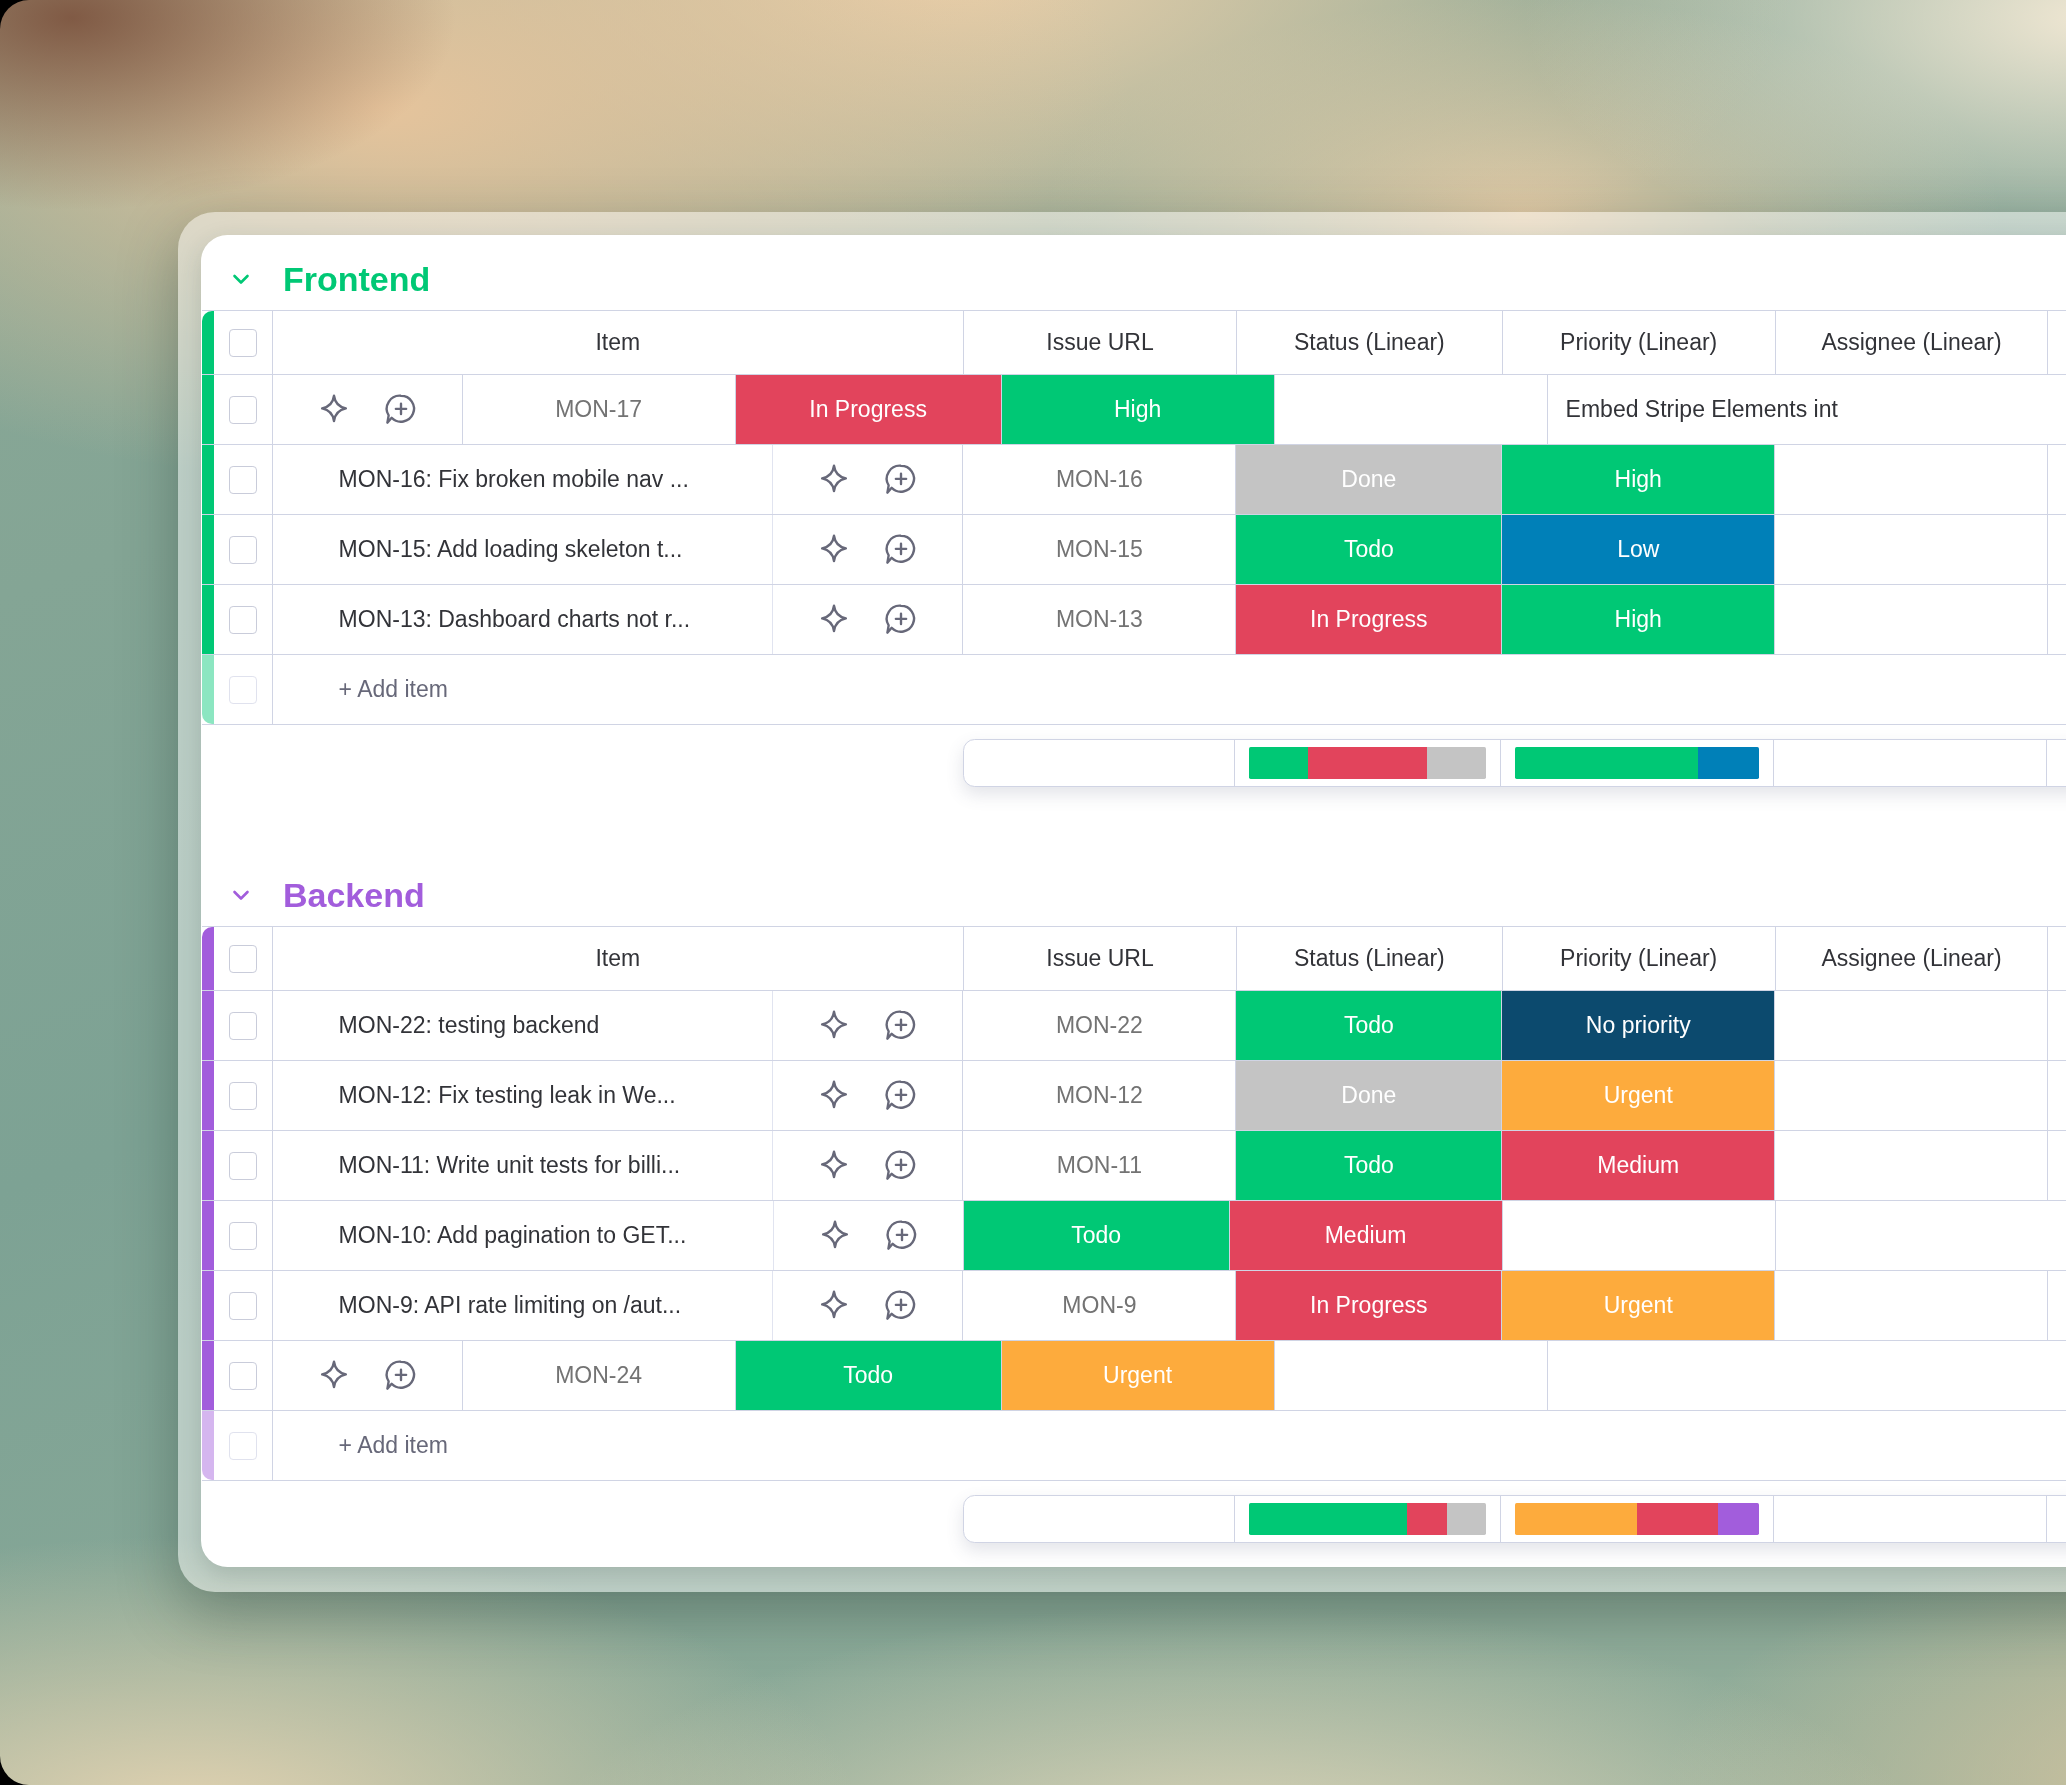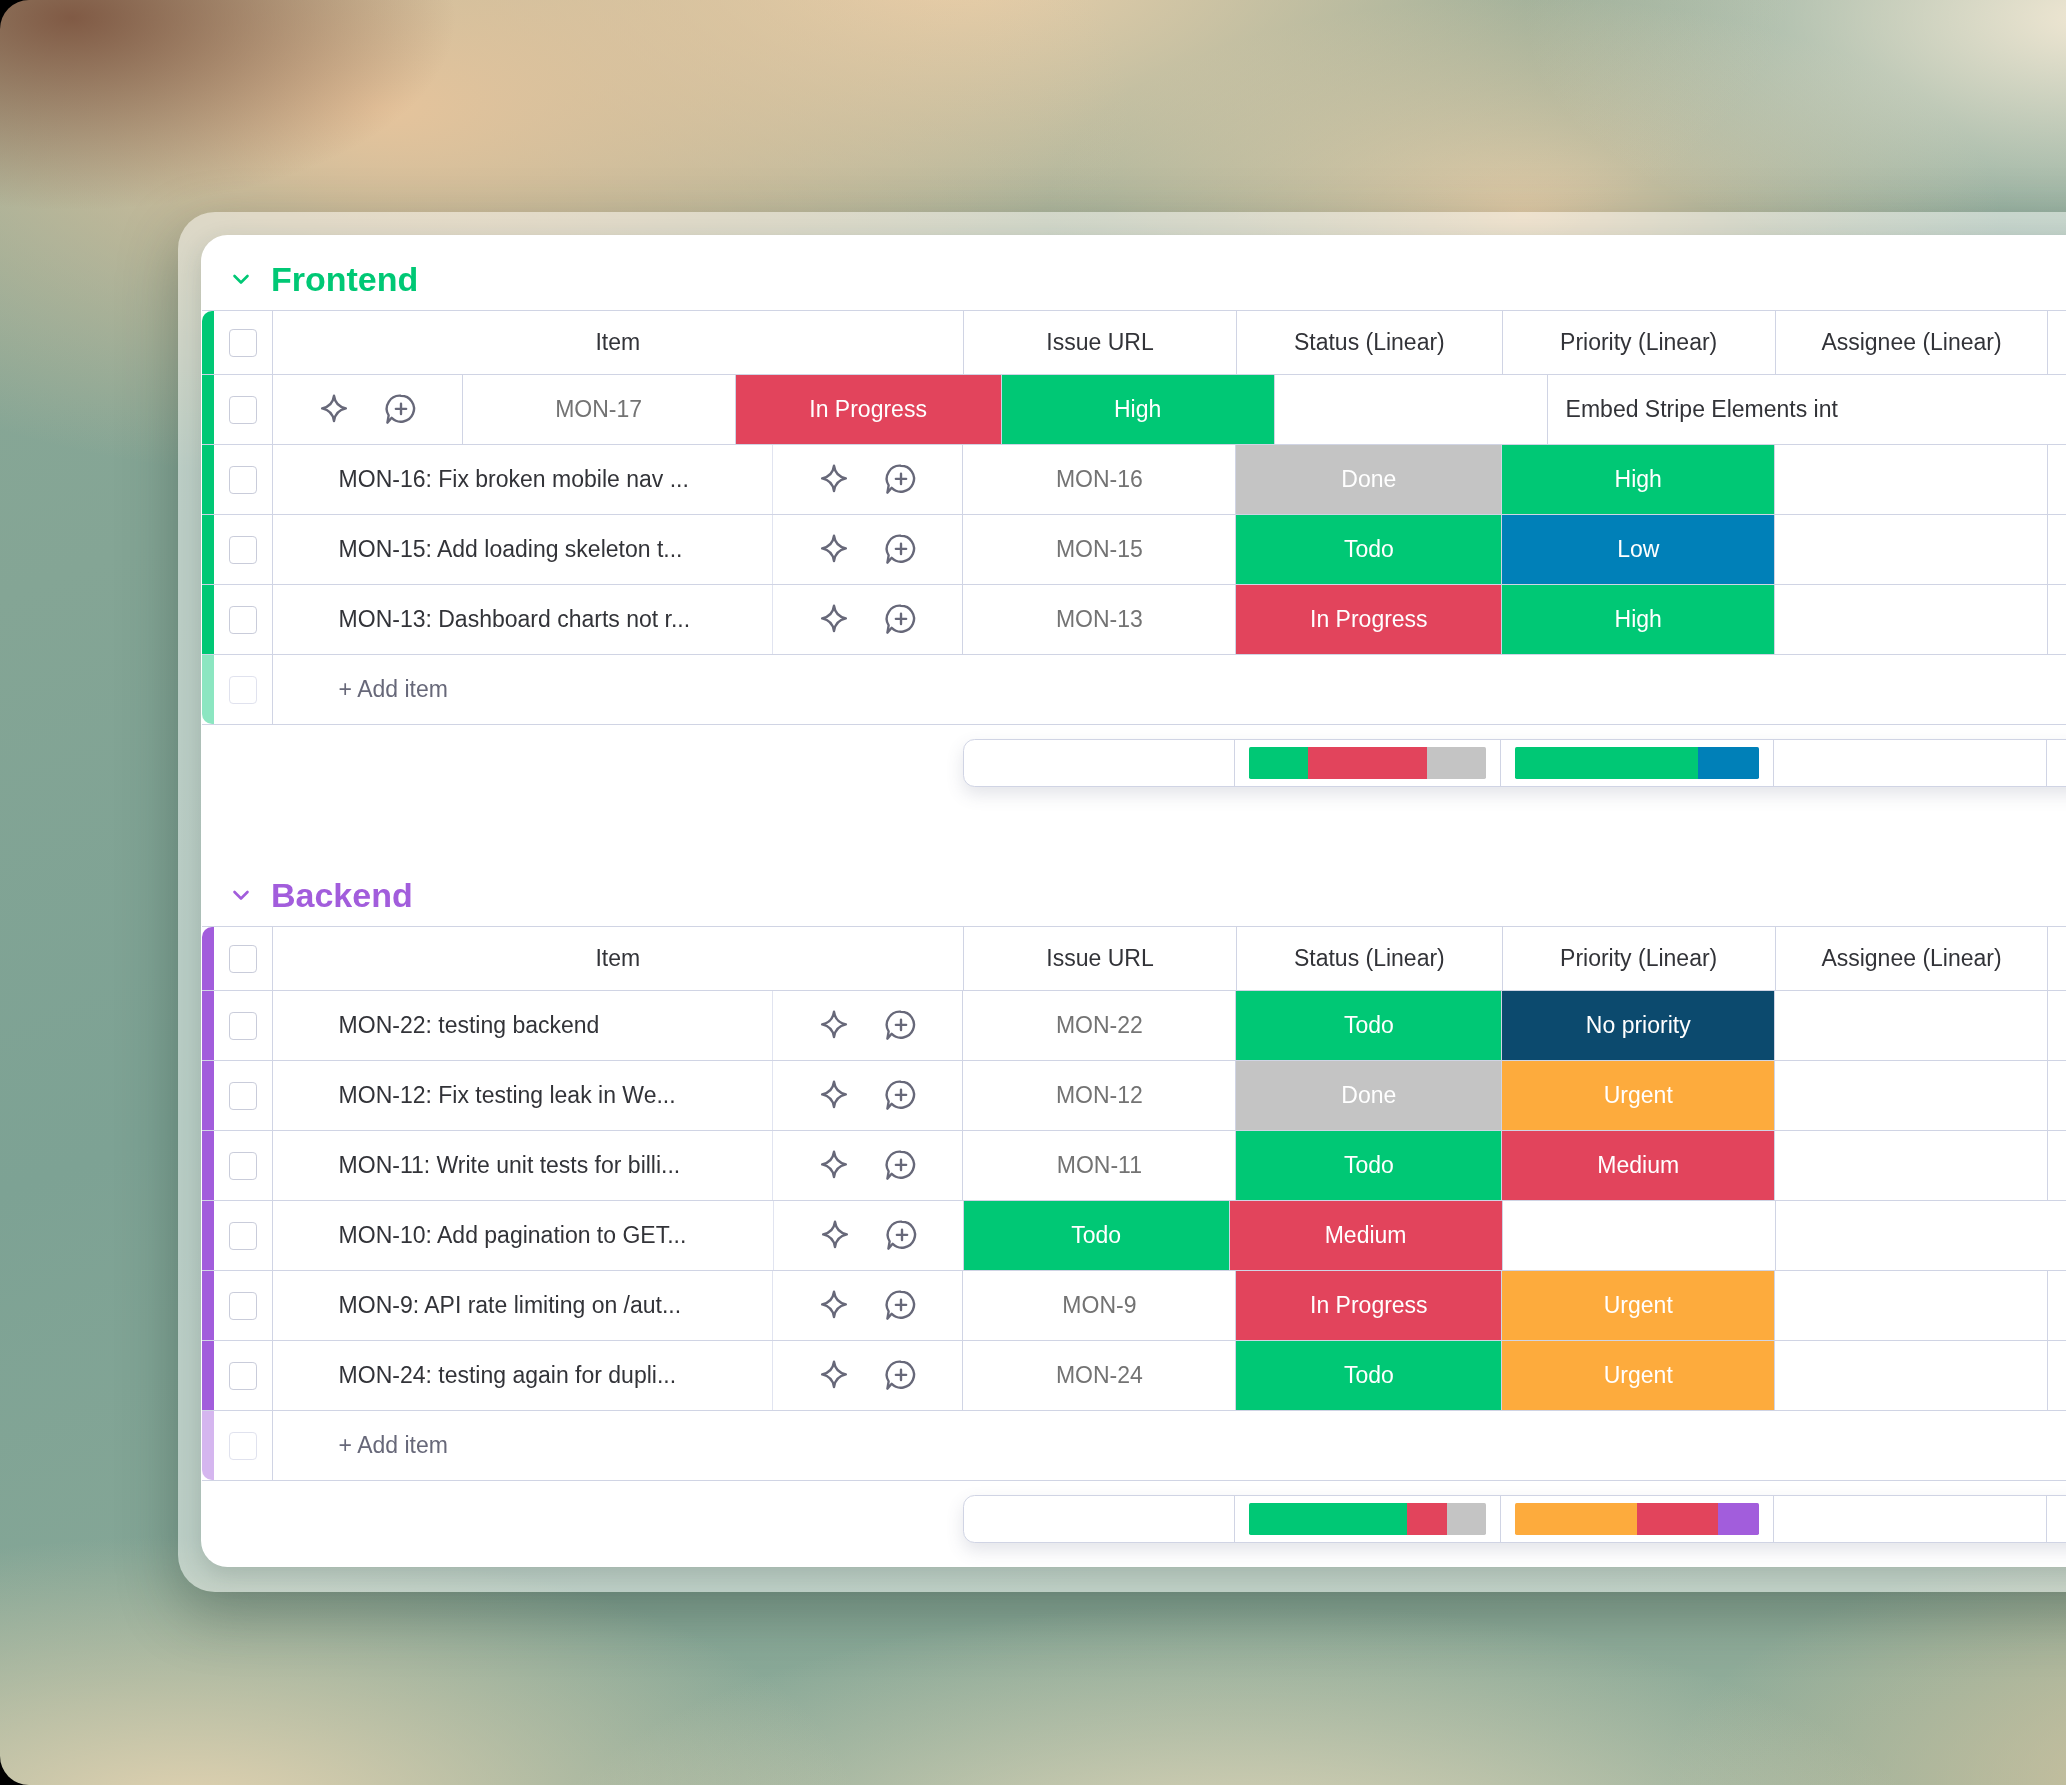--- a/index.html
+++ b/index.html
@@ -15,21 +15,21 @@
       radial-gradient(1281px 517px at 52% 106%, #e9dabb 0%, rgba(233,218,187,0) 56%),
       radial-gradient(1033px 434px at 96% 100%, #d8c59f 0%, rgba(216,197,159,0) 60%),
       linear-gradient(160deg,#8ba896 0%,#7da294 45%,#95af9b 100%);}
   .card-ring{position:absolute;left:178px;top:212px;width:2285px;height:1380px;border-radius:37px;
     background:rgba(255,255,255,.45);box-shadow:0 20.7px 58px rgba(30,50,40,.35);}
   .card{position:absolute;left:201px;top:235px;width:2262px;height:1332px;border-radius:26.4px;
     background:#ffffff;box-shadow:0 8.3px 25px rgba(40,60,50,.18);}
   .group{position:absolute;left:202px;width:2466px;color:#323338;}
   .group-header{height:62px;display:flex;align-items:center;gap:18px;padding-left:27px;}
   .chev{width:24px;height:24px;color:var(--gc);cursor:pointer;}
-  .gtitle{font-size:34px;font-weight:700;color:var(--gc);cursor:pointer;}
+  .gtitle{font-size:34px;font-weight:700;color:var(--gc);cursor:pointer;margin-left:12px;}
   .table{border-top:1.7px solid #d0d4e4;}
   .row{display:flex;border-bottom:1.7px solid #d0d4e4;height:69px;background:#fff;}
   .row.header{height:63px;}
   .cell{border-right:1.7px solid #d0d4e4;display:flex;align-items:center;justify-content:center;
     font-size:23px;position:relative;box-sizing:border-box;overflow:hidden;}
   .c-bar{width:11.6px;background:var(--gc);border-right:none;}
   .row.header .c-bar{border-radius:10px 0 0 0;}
   .row.addrow .c-bar{opacity:.45;border-radius:0 0 0 10px;}
   .c-check{width:59px;}
   .c-name{width:501px;justify-content:flex-start;padding-left:66px;border-right:1.7px solid #e1e4f0;
@@ -355,21 +355,20 @@
     <div class="cell c-status" style="background: rgb(226, 68, 92);">In Progress</div>
     <div class="cell c-priority" style="background: rgb(253, 171, 61);">Urgent</div>
     <div class="cell c-assignee"></div>
     <div class="cell c-desc"></div>
   </div>
         <div class="row">
     <div class="cell c-bar"></div>
     <div class="cell c-check">
       <div class="checkbox"></div>
     </div>
-    <div class="cell c-name">MON-24: testing again for dupli...</div>
     <div class="cell c-icons">
       <span class="icon-btn">
         <svg viewBox="0 0 24 24" fill="none" stroke="#676879" stroke-width="1.5" stroke-linejoin="round">
           <path d="M12 3c.55 4.2 2.3 6.9 7.5 8c-5.2 1.1 -6.95 3.8 -7.5 8c-.55 -4.2 -2.3 -6.9 -7.5 -8c5.2 -1.1 6.95 -3.8 7.5 -8z"></path>
         </svg>
       </span>
       <span class="icon-btn">
         <svg viewBox="0 0 24 24" fill="none" stroke="#676879" stroke-width="1.5">
           <path d="M12 3a8.2 8.2 0 1 1 -5.9 13.9L3.4 20l.8 -4.6A8.2 8.2 0 0 1 12 3z" stroke-linejoin="round"></path>
           <path d="M12 8v6.5M8.75 11.25h6.5" stroke-linecap="round"></path>

